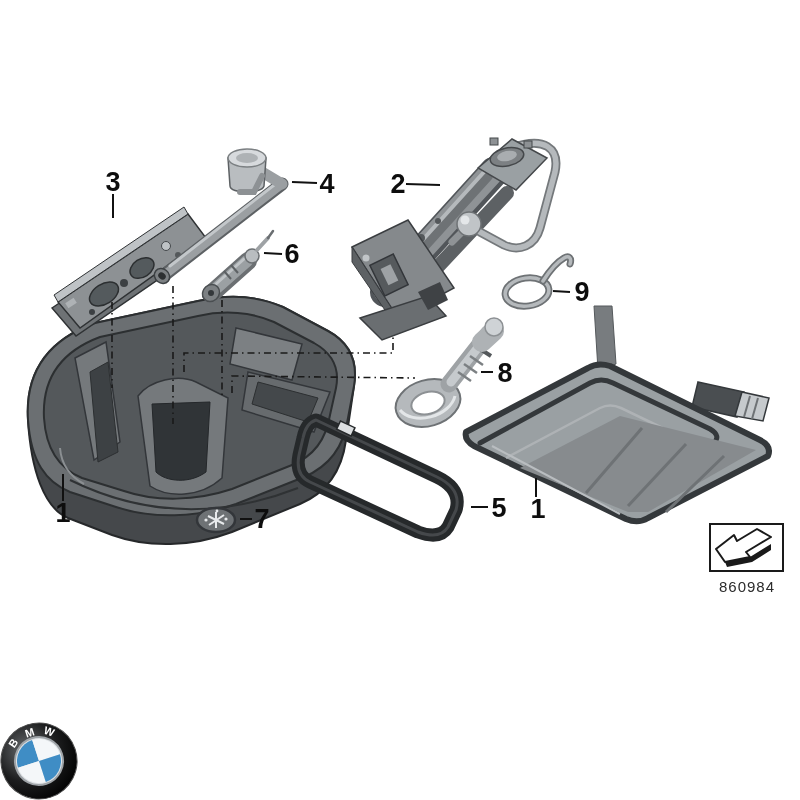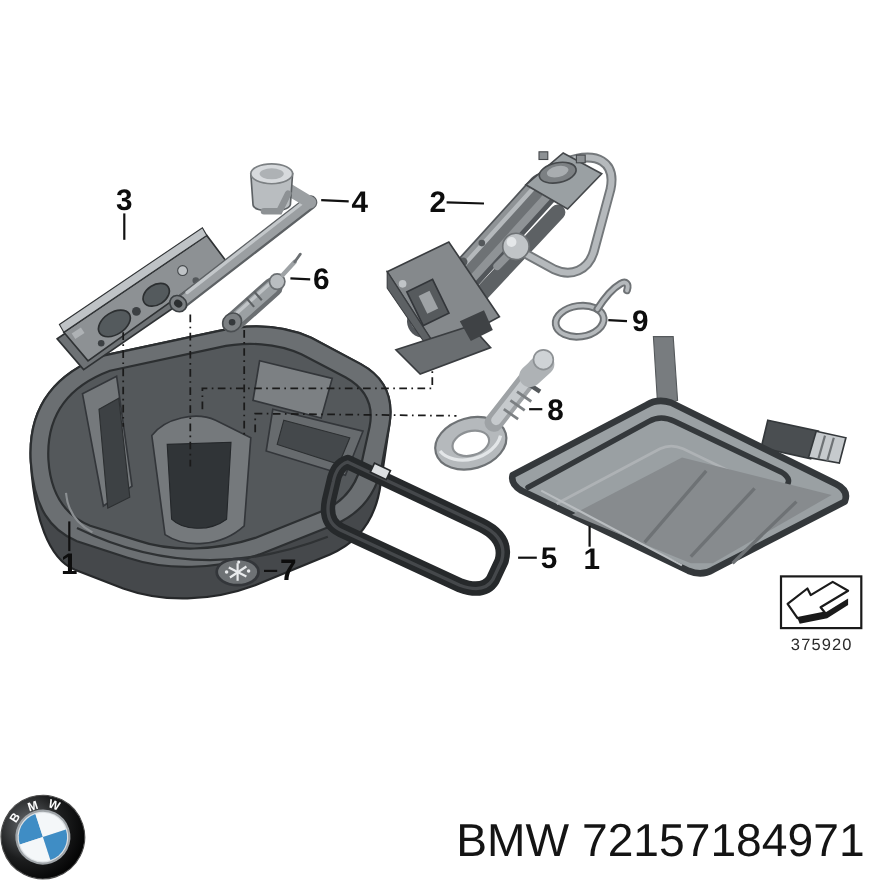--- a/index.html
+++ b/index.html
@@ -223,17 +223,16 @@
   <div class="callout" style="left:398px;top:184px">2</div>
   <div class="callout" style="left:113px;top:182px">3</div>
   <div class="callout" style="left:327px;top:184px">4</div>
   <div class="callout" style="left:499px;top:508px">5</div>
   <div class="callout" style="left:292px;top:254px">6</div>
   <div class="callout" style="left:262px;top:519px">7</div>
   <div class="callout" style="left:505px;top:373px">8</div>
   <div class="callout" style="left:582px;top:292px">9</div>
   <div class="callout" style="left:538px;top:509px">1</div>
 
-  <div class="boxcode" style="left:747px;top:586px">375920</div>
-
-  <div class="footer-part">BMW 72157184971</div>
+  <div class="boxcode" style="left:747px;top:586px">860984</div>
+
 
 </div>
 
 </body></html>

